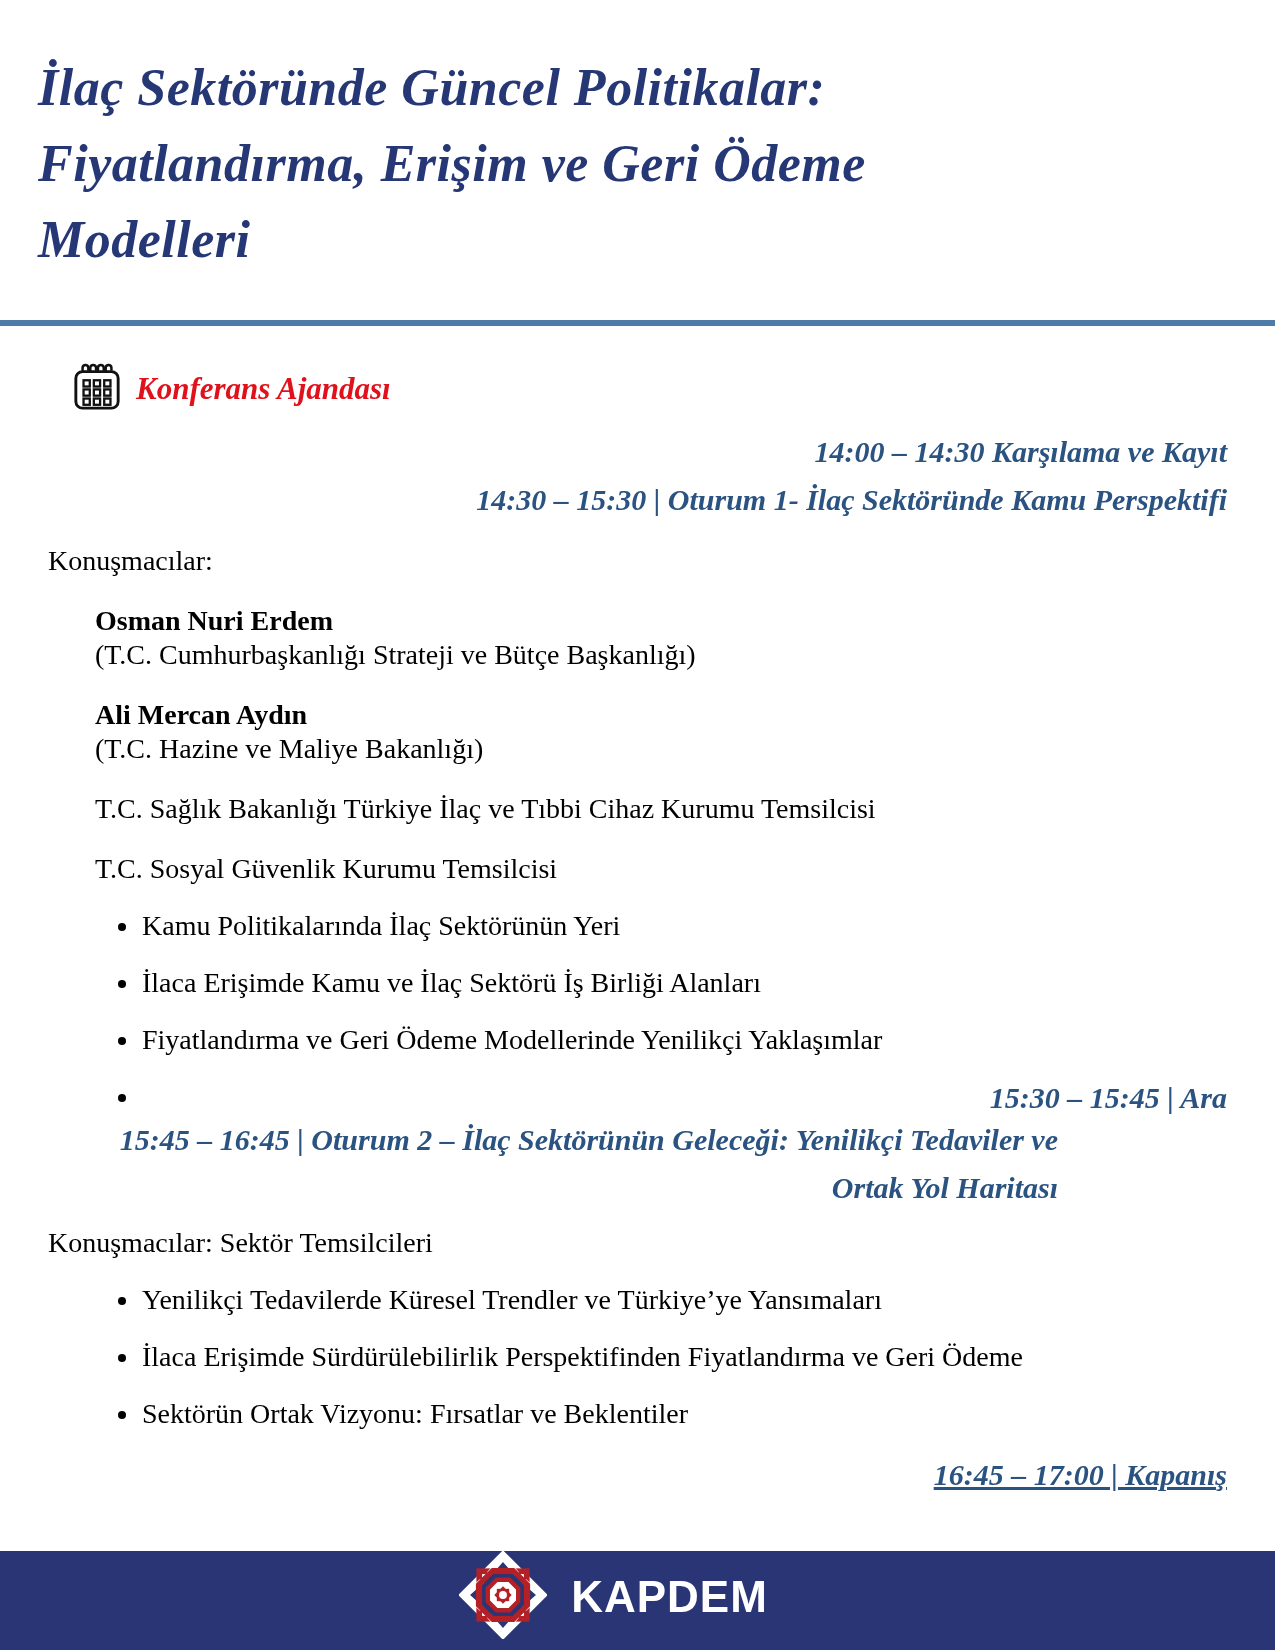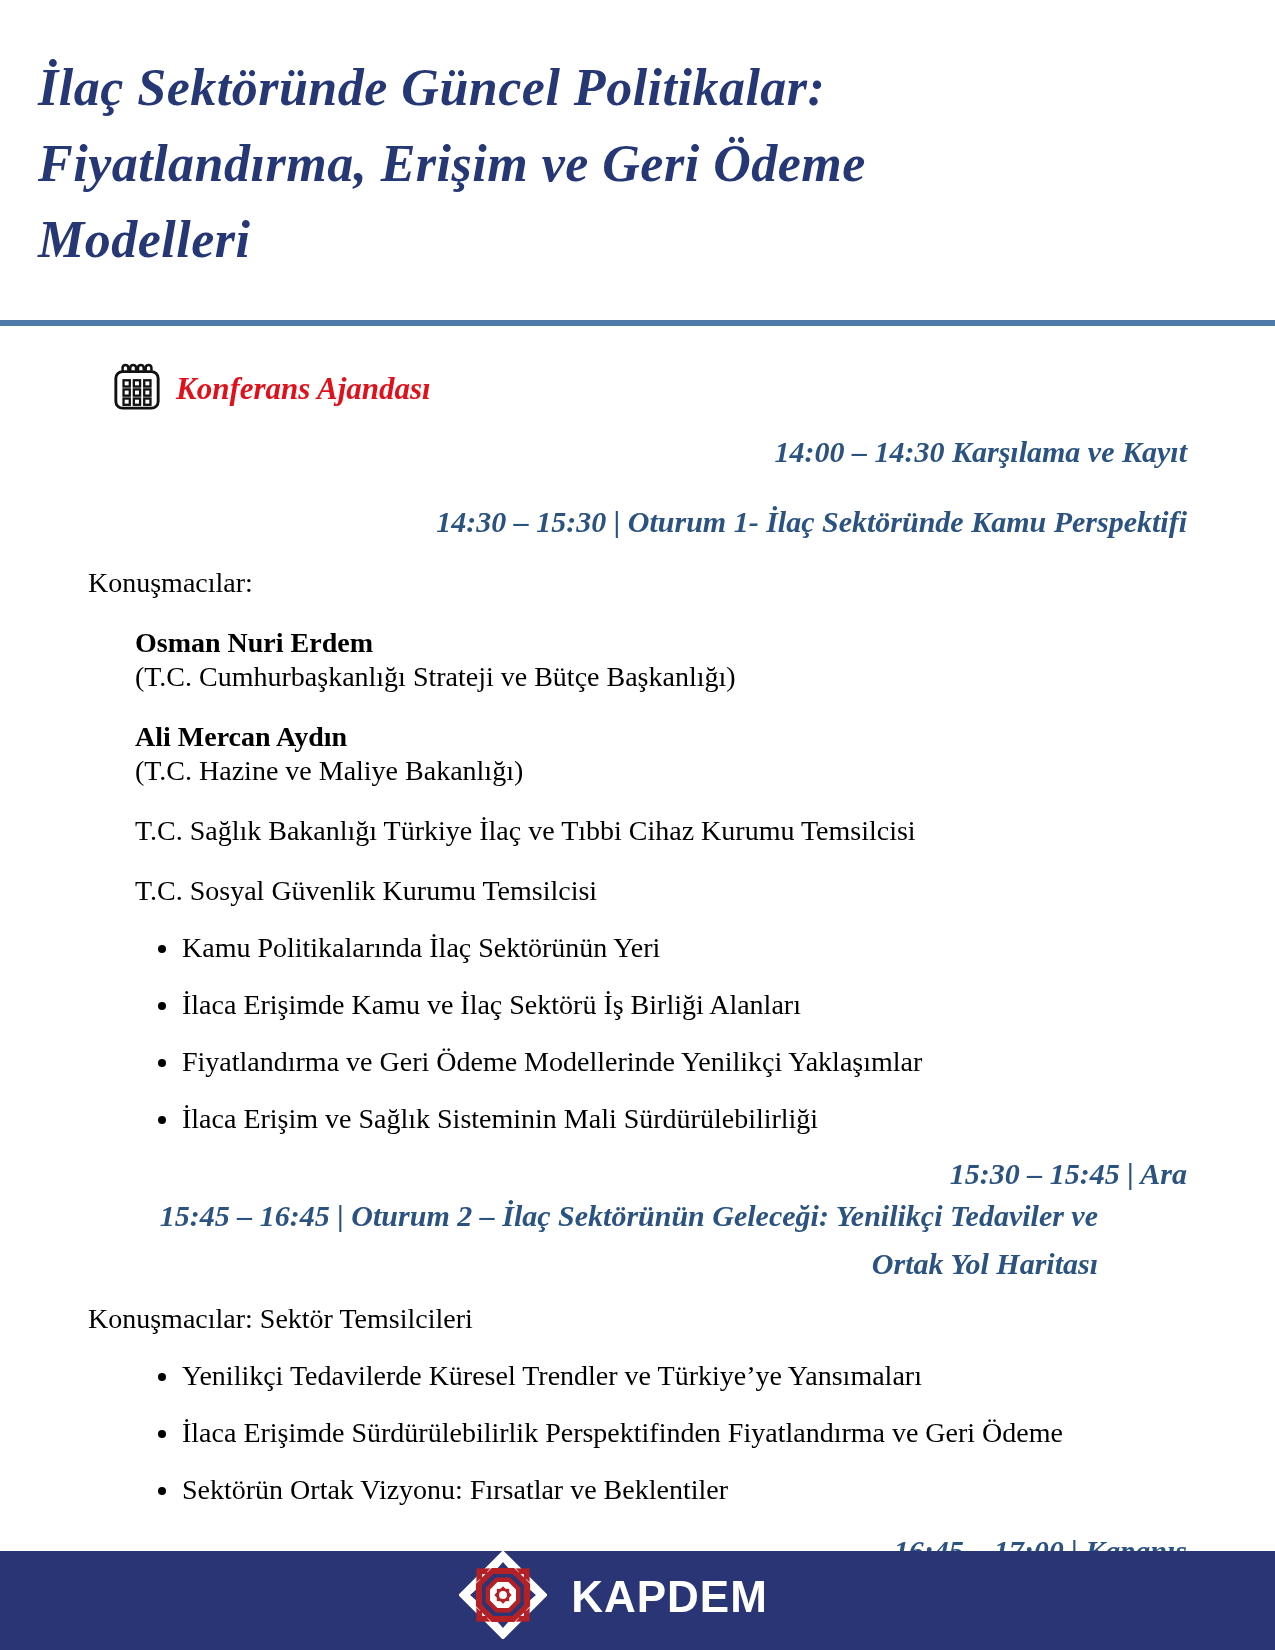--- a/index.html
+++ b/index.html
@@ -27,21 +27,21 @@
 
   
   .rule {
     margin-top: 42px;
     width: 100%;
     height: 6px;
     background: #4e7ba8;
   }
 
   
-  .content { padding: 0 88px; }
+  .content { padding: 0 48px; }
 
   .agenda-head {
     margin-top: 34px;
     margin-left: 24px;
     display: flex;
     align-items: center;
     gap: 14px;
   }
   .agenda-head .cal { flex: 0 0 auto; }
   .agenda-title {
@@ -54,21 +54,21 @@
 
   .session {
     color: #2b5381;
     font-weight: bold;
     font-style: italic;
     font-size: 30px;
     line-height: 36px;
     text-align: right;
   }
   .s1 { margin-top: 16px; }
-  .s2 { margin-top: 34px; }
+  .s2 { margin-top: 12px; }
   .s-break { margin-top: 20px; }
   .s-long { max-width: 1010px; line-height: 48px; }
   .s-close { margin-top: 26px; margin-left: 28px; text-decoration: underline; }
 
   .plain {
     font-size: 28px;
     line-height: 34px;
   }
   .speakers-label { margin-top: 26px; }
   .speakers-label2 { margin-top: 14px; }
@@ -195,21 +195,20 @@
     <div class="topic">
       <span class="dot"></span>
       <span>İlaca Erişimde Kamu ve İlaç Sektörü İş Birliği Alanları</span>
     </div>
     <div class="topic">
       <span class="dot"></span>
       <span>Fiyatlandırma ve Geri Ödeme Modellerinde Yenilikçi Yaklaşımlar</span>
     </div>
     <div class="topic">
       <span class="dot"></span>
-      <span>İlaca Erişim ve Sağlık Sisteminin Mali Sürdürülebilirliği</span>
     </div>
 
     <div class="session s-break">15:30 – 15:45 | Ara</div>
 
     <div class="session s-long">15:45 – 16:45 | Oturum 2 – İlaç Sektörünün Geleceği: Yenilikçi Tedaviler ve Ortak Yol Haritası</div>
 
     <div class="plain speakers-label2">Konuşmacılar: Sektör Temsilcileri</div>
 
     <div class="topic">
       <span class="dot"></span>

